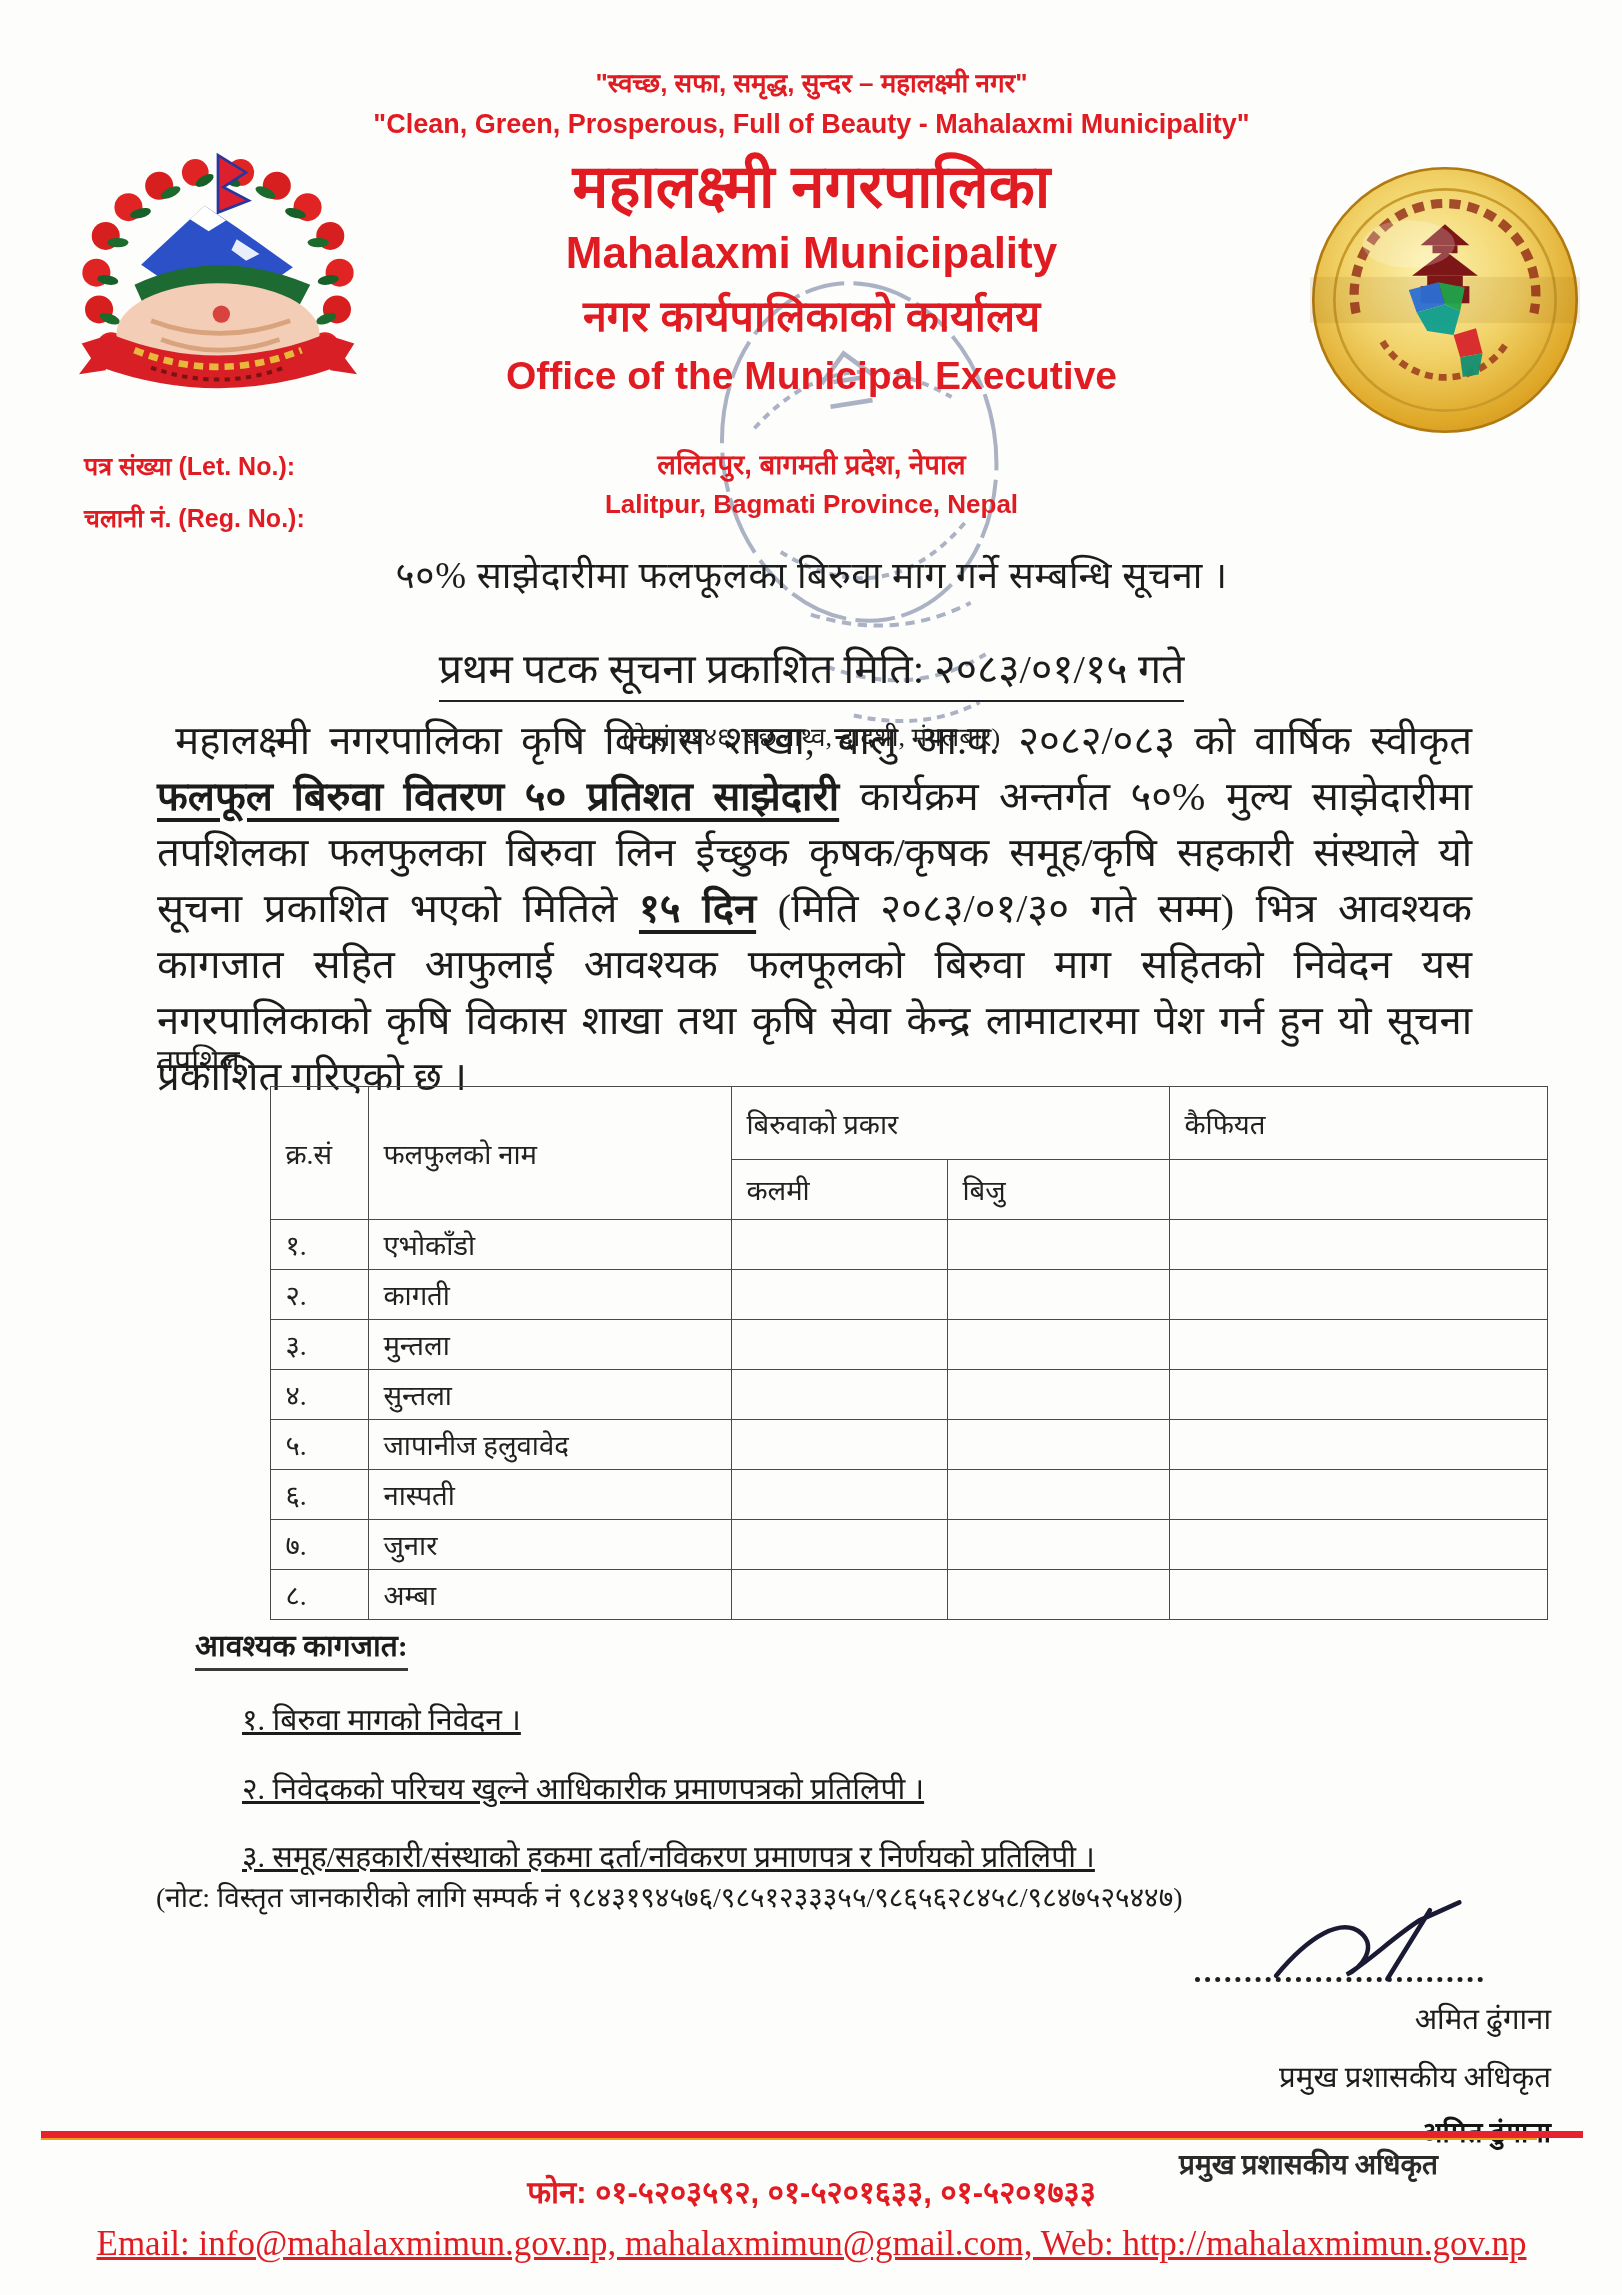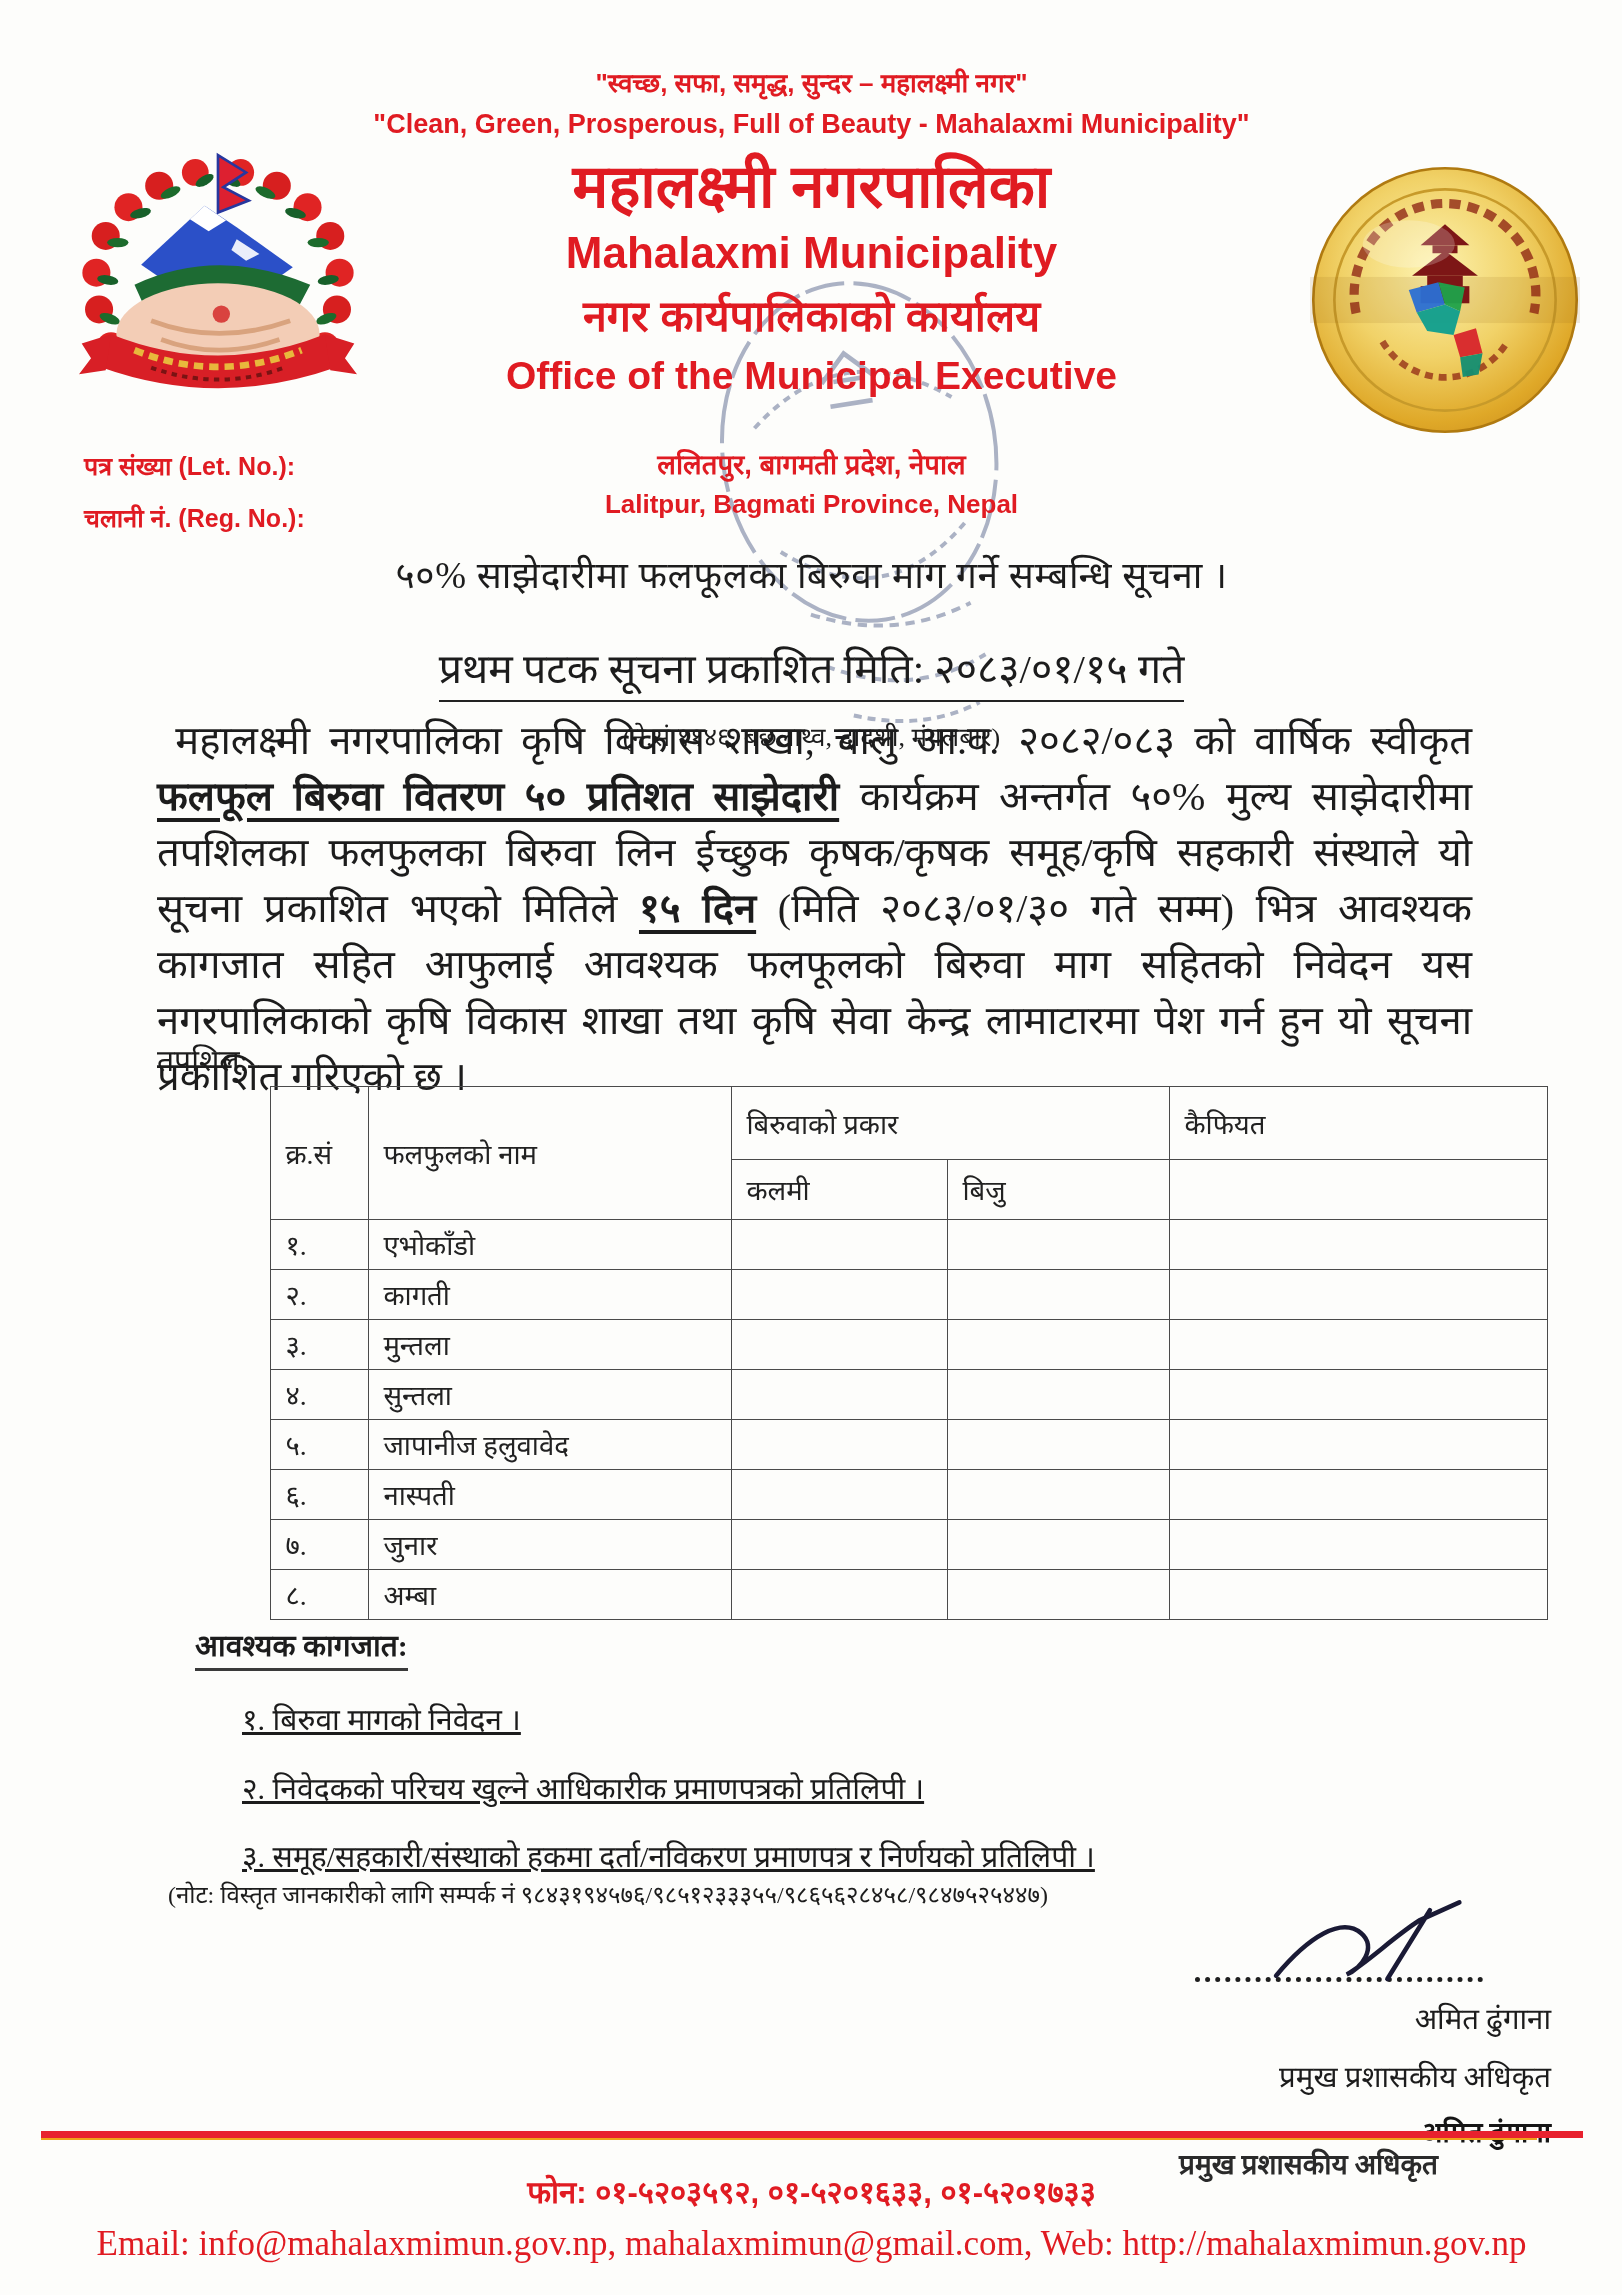--- a/index.html
+++ b/index.html
@@ -52,38 +52,38 @@
   .notice-table td,.notice-table th{border:1.3px solid #4a4a4a;padding:0 14.4px;
     font-weight:normal;text-align:left;vertical-align:middle;}
   .tr-h1{height:73px;}
   .tr-h2{height:60px;}
   .notice-table tbody tr{height:50px;}
   .th-center{text-align:center;}
   
   .docs{position:absolute;left:195px;top:1624px;font-size:30px;z-index:2;}
   .docs-h{display:inline-block;font-weight:bold;border-bottom:3.3px solid #3a3a3a;padding-bottom:2.6px;}
   .doc-item{margin:27.5px 0 0 47px;text-decoration:underline;}
-  .note{position:absolute;left:168px;top:1877px;font-size:24px;z-index:2;}
+  .note{position:absolute;left:156px;top:1877px;font-size:28px;z-index:2;}
   
   .sig{position:absolute;left:1126px;top:1921px;width:425px;text-align:right;font-size:29.4px;z-index:2;}
   .sig-scribble{position:absolute;left:137px;top:-23.6px;width:216px;height:105px;}
   .sig-line{width:288px;margin:56px auto 0;border-bottom:5.2px dotted #1e1e1e;}
   .sig-name{margin-top:15.7px;}
   .sig-title{margin-top:18.3px;white-space:nowrap;}
   .stamp-name{margin-top:15.7px;font-weight:bold;font-size:28px;color:#151515;}
   .stamp-title{position:absolute;left:1179px;top:2144px;font-weight:bold;font-size:28px;
     color:#2a2a2a;z-index:3;white-space:nowrap;}
   
   .redline{position:absolute;left:41px;top:2131px;width:1542px;z-index:2;}
   .redline .r1{height:6.5px;background:var(--line-red);}
   .redline .r2{height:2.6px;background:var(--line-gold);width:97%;}
   .phone{position:absolute;top:2170px;left:0;width:100%;text-align:center;z-index:2;
     font-family:"Liberation Sans",sans-serif;font-weight:bold;font-size:31px;color:var(--red);}
   .email{position:absolute;top:2224px;left:0;width:100%;text-align:center;z-index:2;
-    font-size:35px;color:var(--red);font-family:"Liberation Serif",serif;}
+    font-size:35px;color:var(--red);font-family:"Liberation Serif",serif;text-decoration:underline;}
 </style>
 </head>
 <body>
 
 <div class="page">
 
   <div class="slogan-np">"स्वच्छ, सफा, समृद्ध, सुन्दर – महालक्ष्मी नगर"</div>
   <div class="slogan-en">"Clean, Green, Prosperous, Full of Beauty - Mahalaxmi Municipality"</div>
 
   <svg class="emblem" viewBox="0 0 440 390">

